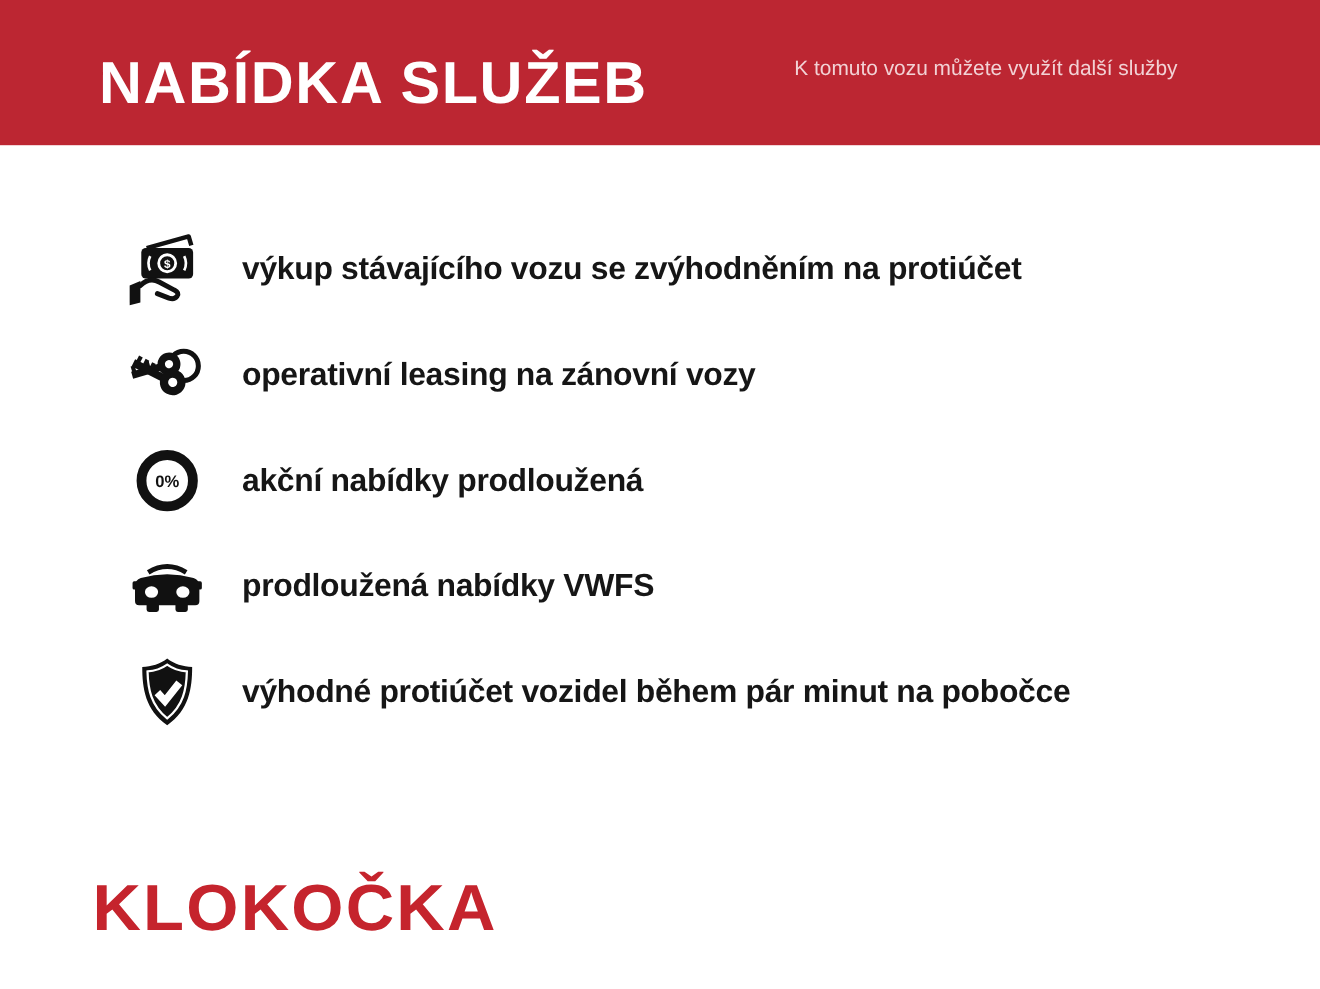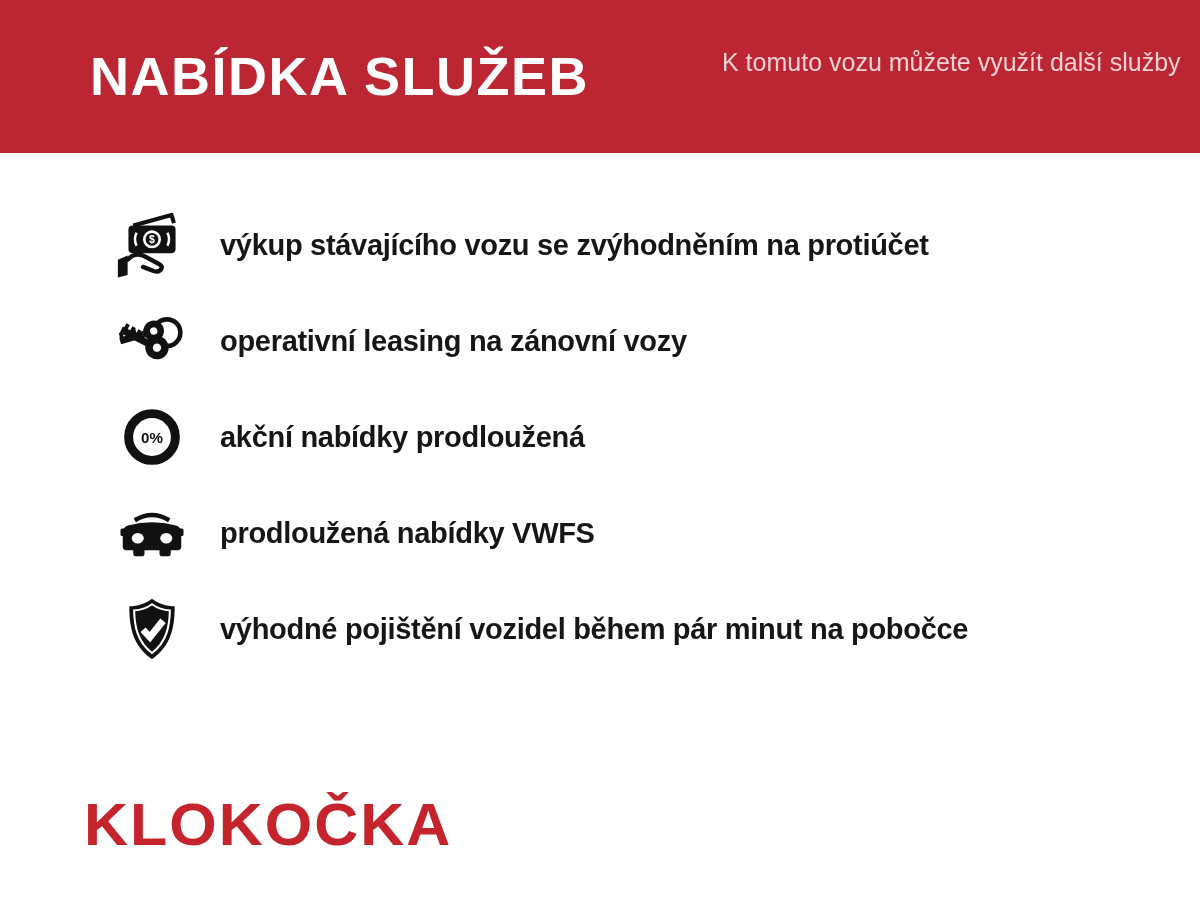--- a/index.html
+++ b/index.html
@@ -7,32 +7,32 @@
     width: 1200px; height: 899px;
     background: #ffffff;
     overflow: hidden;
     font-family: "Liberation Sans", sans-serif;
     position: relative;
   }
   .page { position: absolute; inset: 0; background: #ffffff; }
 
   
   .header {
-    position: absolute; top: 0; left: 0; width: 1200px; height: 153px;
+    position: absolute; top: 0; left: 0; width: 1200px; height: 132px;
     background: #bc2632;
   }
   .header-title {
     position: absolute; left: 90px; top: 47px;
     font-size: 54px; font-weight: bold; color: #ffffff;
     letter-spacing: 1.5px; line-height: 1.1;
     white-space: nowrap;
   }
   .header-sub {
     position: absolute; left: 722px; top: 48px;
-    font-size: 25px; line-height: 29px; font-weight: 500;
+    font-size: 19px; line-height: 29px; font-weight: 500;
     color: #f2d2d5;
   }
 
   
   .services { position: absolute; top: 197px; left: 108px; }
   .service-row { display: flex; align-items: center; height: 96px; }
   .service-icon {
     width: 88px; flex: 0 0 88px;
     display: flex; align-items: center; justify-content: center;
   }
@@ -130,20 +130,20 @@
     </div>
 
     <div class="service-row">
       <span class="service-icon">
         <svg width="66" height="72" viewBox="0 0 96 96">
           <path d="M48 4 C57 11 69 15 81 15 C81 43 77 72 48 92 C19 72 15 43 15 15 C27 15 39 11 48 4 Z" fill="#111"></path>
           <path d="M48 12 C55 17 64 20.5 74 21 C73.5 44 69.5 66 48 83 C26.5 66 22.5 44 22 21 C32 20.5 41 17 48 12 Z" fill="none" stroke="#fff" stroke-width="3"></path>
           <path d="M35 49 l10 11 l19 -24" fill="none" stroke="#fff" stroke-width="10"></path>
         </svg>
       </span>
-      <span class="service-label">výhodné pojištění vozidel během pár minut na pobočce</span>
+      <span class="service-label">výhodné protiúčet vozidel během pár minut na pobočce</span>
     </div>
 
   </div>
 
   <div class="logo">KLOKOČKA</div>
 
 </div>
 
 </body></html>

